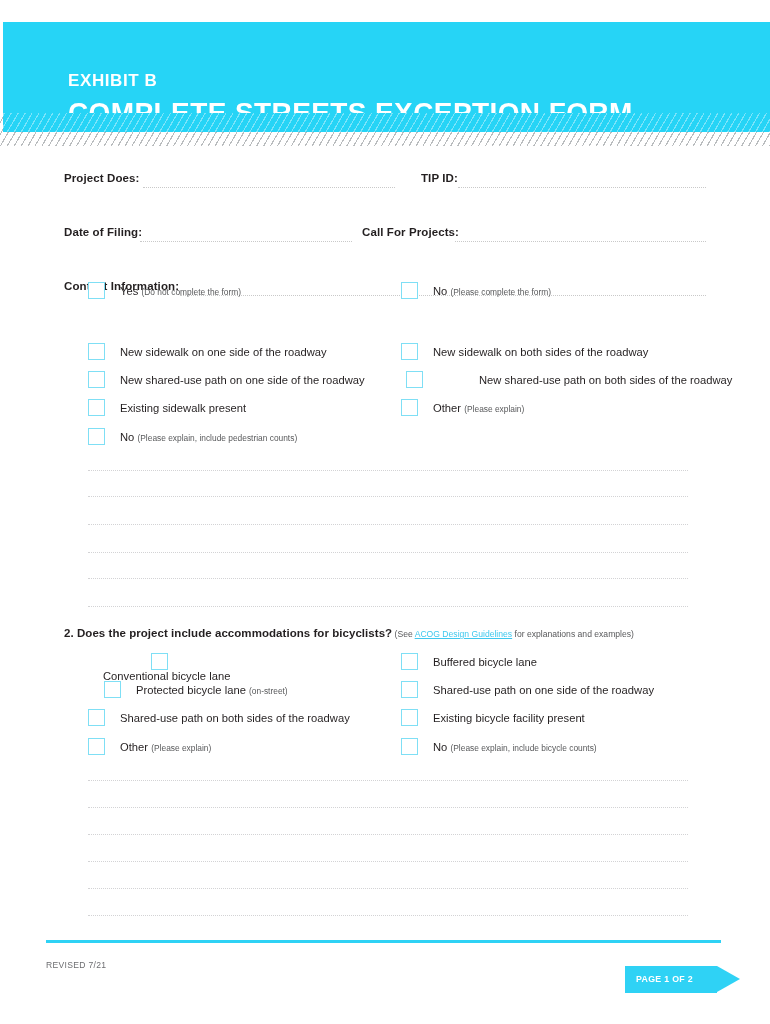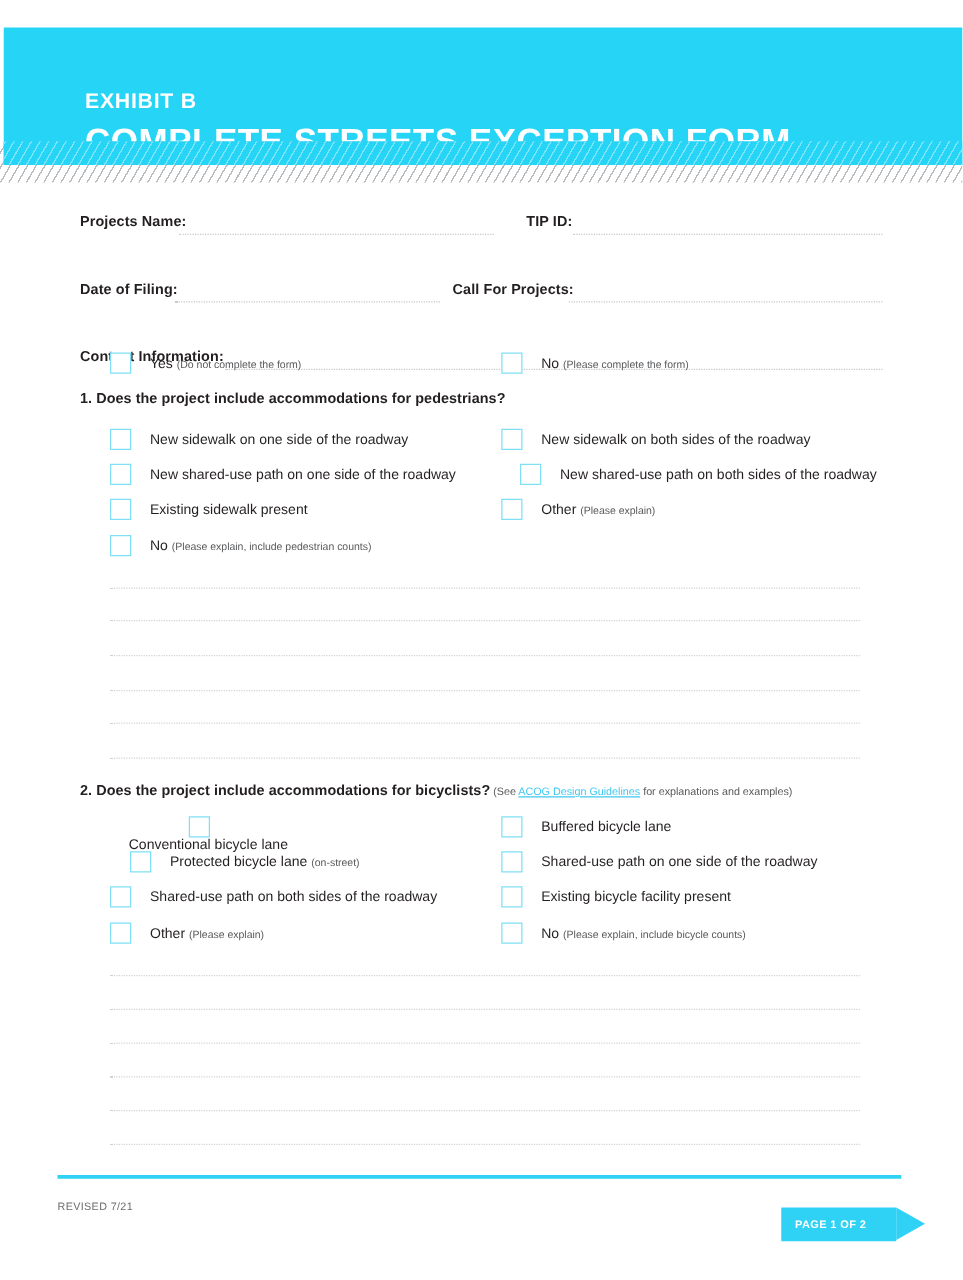--- a/index.html
+++ b/index.html
@@ -218,21 +218,21 @@
     <p class="exhibit-label">EXHIBIT B</p>
     <p class="form-title">COMPLETE STREETS EXCEPTION FORM</p>
   </div>
 </div>
 <div class="hatch-gray"></div>
 <div class="hatch-blue-mask"></div>
 
 <div class="content">
 
   <div class="field-row" style="top:26px;">
-    <span class="field-label" style="left:64px;">Projects Name:</span>
+    <span class="field-label" style="left:64px;">Project Does:</span>
     <span class="field-rule" style="left:143px; width:252px;"></span>
     <span class="field-label" style="left:421px;">TIP ID:</span>
     <span class="field-rule" style="left:458px; width:248px;"></span>
   </div>
 
   <div class="field-row" style="top:53px;">
     <span class="field-label" style="left:64px;">Date of Filing:</span>
     <span class="field-rule" style="left:140px; width:212px;"></span>
     <span class="field-label" style="left:362px;">Call For Projects:</span>
     <span class="field-rule" style="left:455px; width:251px;"></span>
@@ -252,24 +252,20 @@
     </span>
   </div>
   <div class="opt" style="left:401px; top:136px;">
     <span class="checkbox"></span>
     <span class="opt-label">
       <span>No</span>
       <span class="sub">(Please complete the form)</span>
     </span>
   </div>
 
-  <div class="question" style="top:167px;">
-    <span>1.</span>
-    <span>Does the project include accommodations for pedestrians?</span>
-  </div>
 
   <div class="opt" style="left:88px; top:197px;">
     <span class="checkbox"></span>
     <span class="opt-label">
       <span>New sidewalk on one side of the roadway</span>
       <span class="sub"></span>
     </span>
   </div>
   <div class="opt" style="left:88px; top:225px;">
     <span class="checkbox"></span>
@@ -293,21 +289,21 @@
     </span>
   </div>
 
   <div class="opt" style="left:401px; top:197px;">
     <span class="checkbox"></span>
     <span class="opt-label">
       <span>New sidewalk on both sides of the roadway</span>
       <span class="sub"></span>
     </span>
   </div>
-  <div class="opt" style="left:416px; top:225px;">
+  <div class="opt" style="left:406px; top:225px;gap:41px;">
     <span class="checkbox"></span>
     <span class="opt-label">
       <span>New shared-use path on both sides of the roadway</span>
       <span class="sub"></span>
     </span>
   </div>
   <div class="opt" style="left:401px; top:253px;">
     <span class="checkbox"></span>
     <span class="opt-label">
       <span>Other</span>

